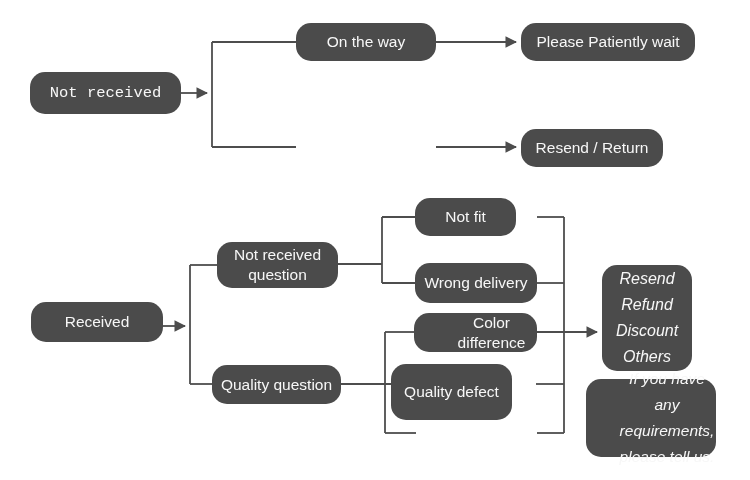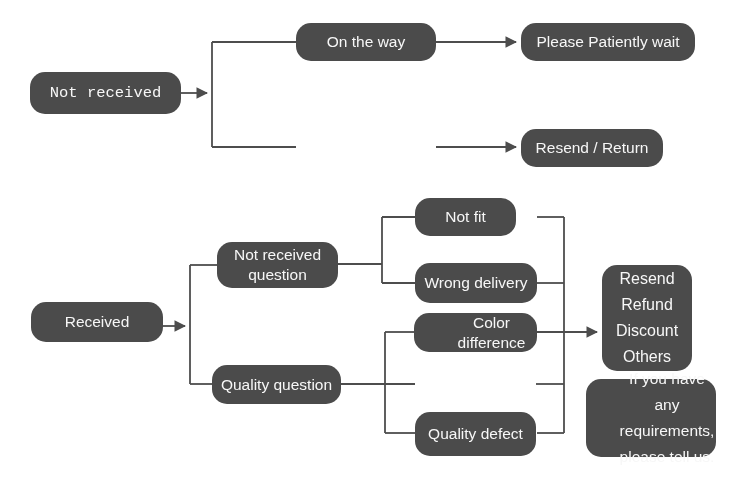--- a/index.html
+++ b/index.html
@@ -14,21 +14,21 @@
     color:#f7f7f7;
     display:flex;align-items:center;justify-content:center;
     text-align:center;
     border-radius:15px;
     font-size:15.5px;
     line-height:20px;
     white-space:pre-line;
     box-sizing:border-box;
   }
   .node.round-lg{border-radius:15px;}
-  .node.multiline{line-height:26px;font-size:16px;}
+  .node.multiline{line-height:26px;font-size:16px;font-style:italic;}
 </style>
 </head>
 <body>
 
 <div id="canvas">
 
   <svg id="connector-layer" width="750" height="480" viewBox="0 0 750 480">
     <defs>
       <marker id="arrowhead" viewBox="0 0 10 10" refX="9" refY="5" markerWidth="6.5" markerHeight="6.5" orient="auto">
         <path d="M0,0 L10,5 L0,10 z" fill="#4d4d4d"></path>
@@ -82,21 +82,21 @@
 question</div>
 
   <div class="node" style="left:212px;top:365px;width:129px;height:39px;">Quality question</div>
 
   <div class="node" style="left:415px;top:198px;width:101px;height:38px;">Not fit</div>
 
   <div class="node" style="left:415px;top:263px;width:122px;height:40px;">Wrong delivery</div>
 
   <div class="node" style="left:414px;top:313px;width:123px;height:39px;padding-left:32px;">Color difference</div>
 
-  <div class="node" style="left:415px;top:364px;width:121px;height:44px;margin-top:48px;">Quality defect</div>
+  <div class="node" style="left:391px;top:364px;width:121px;height:56px;">Quality defect</div>
 
 
   <div class="node round-lg multiline" style="left:602px;top:265px;width:90px;height:106px;">Resend
 Refund
 Discount
 Others</div>
 
   <div class="node round-lg multiline" style="left:586px;top:379px;width:130px;height:78px;font-size:15.5px;padding-left:32px;">If you have any
 requirements,
 please tell us.</div>

